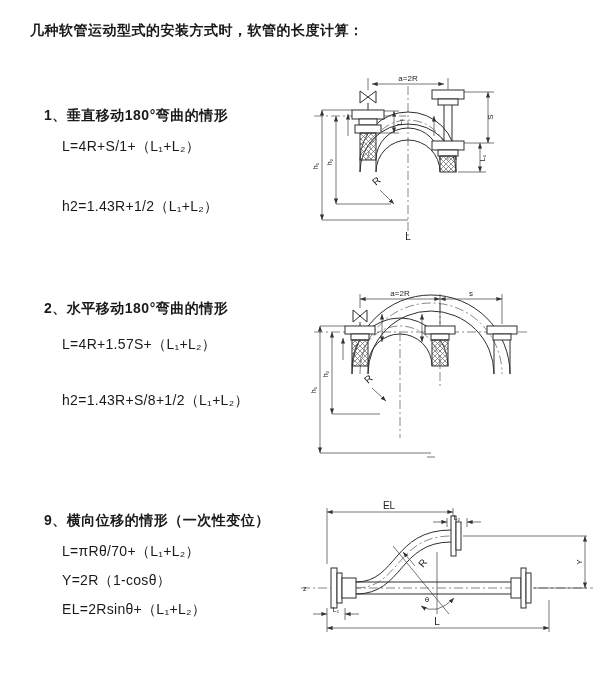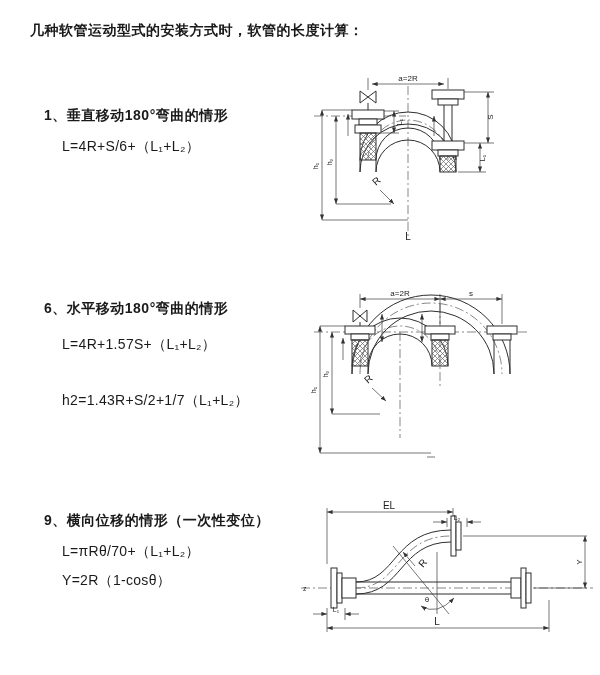--- a/index.html
+++ b/index.html
@@ -30,21 +30,22 @@
       </pattern>
       <marker id="arr" markerWidth="9" markerHeight="7" refX="8" refY="3" orient="auto-start-reverse">
         <path d="M0,0 L8,3 L0,6 Z" fill="#333"></path>
       </marker>
     </defs>
   </svg>
 
   <div class="doc-title">几种软管运动型式的安装方式时，软管的长度计算：</div>
 
   <div class="sec-heading" style="left:44px;top:107px">1、垂直移动180°弯曲的情形</div>
-  <div class="formula" style="left:62px;top:138px">L=4R+S/6+（L₁+L₂）</div>
+  <div class="formula" style="left:62px;top:138px">L=4R+S/1+（L₁+L₂）</div>
+  <div class="formula" style="left:62px;top:198px">h2=1.43R+1/2（L₁+L₂）</div>
 
   <svg class="diag" viewBox="0 0 292 196" style="left:306px;top:64px;width:292px;height:196px">
 
     <line class="cl" x1="102" y1="22" x2="102" y2="172"></line>
     <line class="cl" x1="8" y1="52" x2="100" y2="52"></line>
 
     <path class="ln" d="M54,96 A48,48 0 0 1 150,96"></path>
     <path class="ln" d="M70,96 A32,32 0 0 1 134,96"></path>
     <path class="cl" d="M62,96 A40,40 0 0 1 142,96"></path>
     <path class="ln" d="M54,108 A48,48 0 0 1 150,108"></path>
@@ -95,23 +96,23 @@
     <line class="dim" x1="30" y1="140" x2="85" y2="140"></line>
     <line class="dim" x1="30" y1="52" x2="30" y2="140" marker-start="url(#arr)" marker-end="url(#arr)"></line>
     <text class="lbl sm" text-anchor="middle" transform="rotate(-90 26 98)" x="26" y="98">h₂</text>
 
     <line class="dim" x1="74" y1="126" x2="88" y2="140" marker-end="url(#arr)"></line>
     <text class="lbl big" transform="rotate(-42 70 122)" x="70" y="122">R</text>
 
     <text class="lbl big" x="102" y="176" text-anchor="middle">L</text>
   </svg>
 
-  <div class="sec-heading" style="left:44px;top:300px">6、水平移动180°弯曲的情形</div>
+  <div class="sec-heading" style="left:44px;top:300px">2、水平移动180°弯曲的情形</div>
   <div class="formula" style="left:62px;top:336px">L=4R+1.57S+（L₁+L₂）</div>
-  <div class="formula" style="left:62px;top:392px">h2=1.43R+S/2+1/7（L₁+L₂）</div>
+  <div class="formula" style="left:62px;top:392px">h2=1.43R+S/8+1/2（L₁+L₂）</div>
 
   <svg class="diag" viewBox="0 0 258 180" style="left:310px;top:286px;width:258px;height:180px">
 
     <line class="cl" x1="4" y1="46" x2="218" y2="46"></line>
     <line class="cl" x1="90" y1="46" x2="90" y2="152"></line>
     <line class="cl" x1="130" y1="18" x2="130" y2="100"></line>
 
     <path class="ln" d="M42,80 A48,48 0 0 1 138,80"></path>
     <path class="ln" d="M58,80 A32,32 0 0 1 122,80"></path>
     <path class="cl" d="M50,80 A40,40 0 0 1 130,80"></path>
@@ -156,20 +157,21 @@
     <text class="lbl sm" text-anchor="middle" transform="rotate(-90 18 88)" x="18" y="88">h₂</text>
 
     <line class="dim" x1="62" y1="102" x2="76" y2="115" marker-end="url(#arr)"></line>
     <text class="lbl big" transform="rotate(-42 58 98)" x="58" y="98">R</text>
     <line class="dim" x1="117" y1="171" x2="125" y2="171"></line>
   </svg>
 
   <div class="sec-heading" style="left:44px;top:512px">9、横向位移的情形（一次性变位）</div>
   <div class="formula" style="left:62px;top:543px">L=πRθ/70+（L₁+L₂）</div>
   <div class="formula" style="left:62px;top:572px">Y=2R（1-cosθ）</div>
+  <div class="formula" style="left:62px;top:601px">EL=2Rsinθ+（L₁+L₂）</div>
 
   <svg class="diag" viewBox="0 0 302 136" style="left:297px;top:500px;width:302px;height:136px">
 
     <line class="cl" x1="4" y1="88" x2="296" y2="88"></line>
 
     <line class="dim" x1="96" y1="46" x2="152" y2="114"></line>
     <line class="dim" x1="140" y1="52" x2="140" y2="114"></line>
 
     <line class="ln" x1="59" y1="82" x2="216" y2="82"></line>
     <line class="ln" x1="59" y1="94" x2="216" y2="94"></line>

